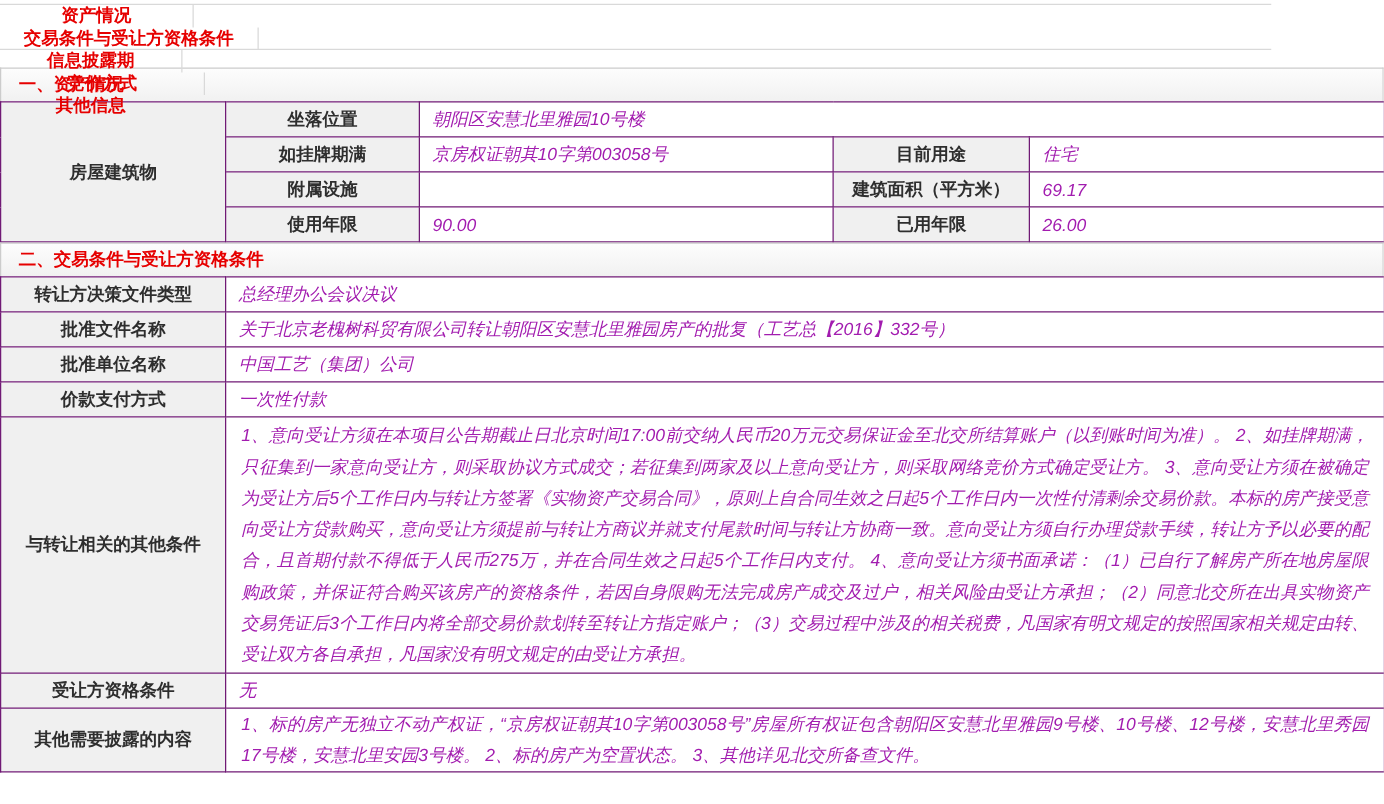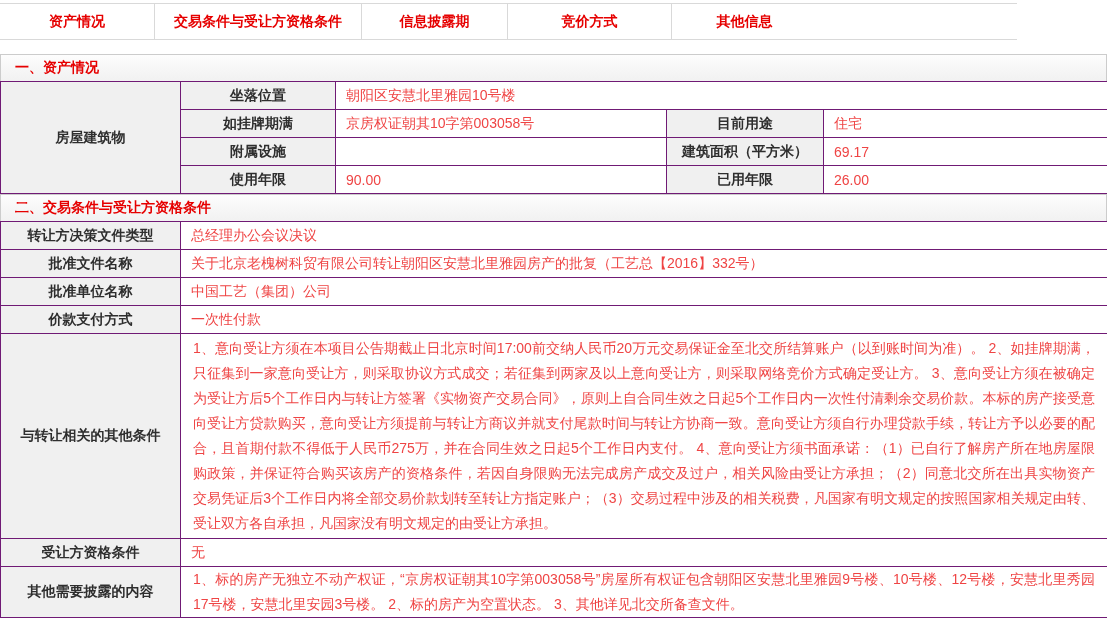--- a/index.html
+++ b/index.html
@@ -13,20 +13,21 @@
   }
   
   .nav {
     margin-top: 3px;
     display: flex;
     width: 1017px;
     height: 37px;
     border-top: 1px solid #d9d9d9;
     border-bottom: 1px solid #d9d9d9;
     background: #ffffff;
+    flex-direction: column;
   }
   .nav .tab {
     display: flex;
     align-items: center;
     justify-content: center;
     font-size: 14px;
     font-weight: bold;
     color: #e60000;
     border-right: 1px solid #d9d9d9;
     cursor: pointer;
@@ -72,21 +73,22 @@
   td.lbl {
     background: #f0f0f0;
     font-weight: bold;
     text-align: center;
     color: #2e2e2e;
     padding: 0 4px;
   }
   td.val {
     background: #ffffff;
     text-align: left;
-    color: #ef4444;
+    color: #a21caf;
+    font-style: italic;
   }
   td.longtext {
     line-height: 25px;
     padding: 2px 12px;
     text-align: justify;
     height: auto;
     vertical-align: top;
     margin-top: 48px;
   }
   td.twolines {

